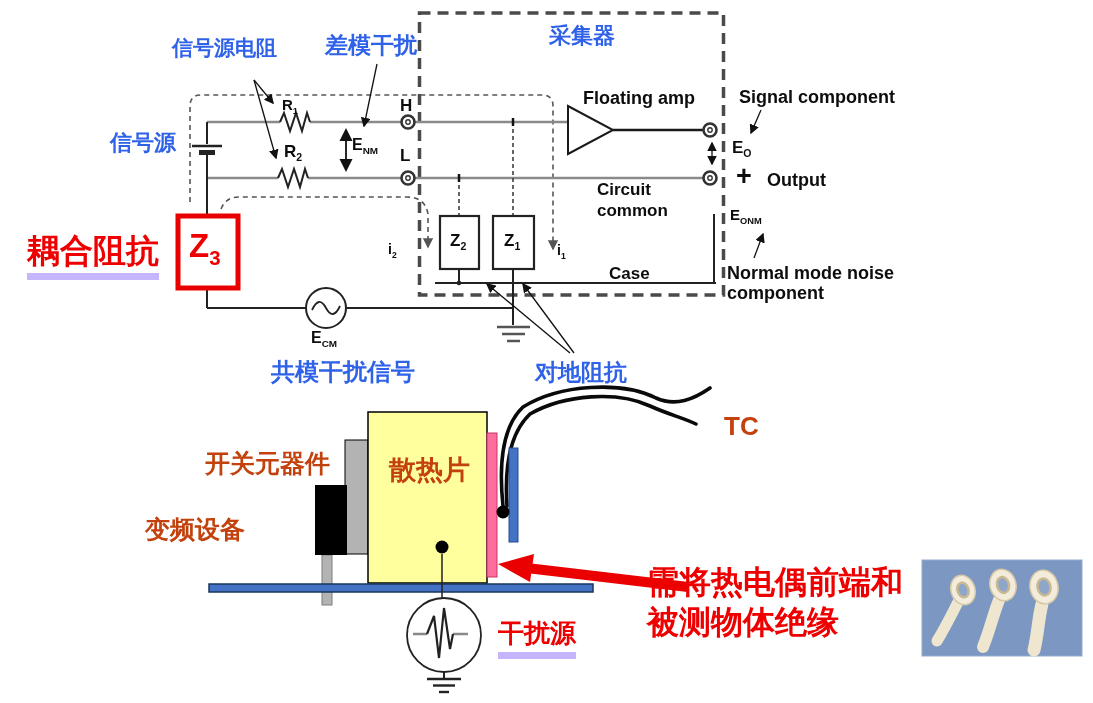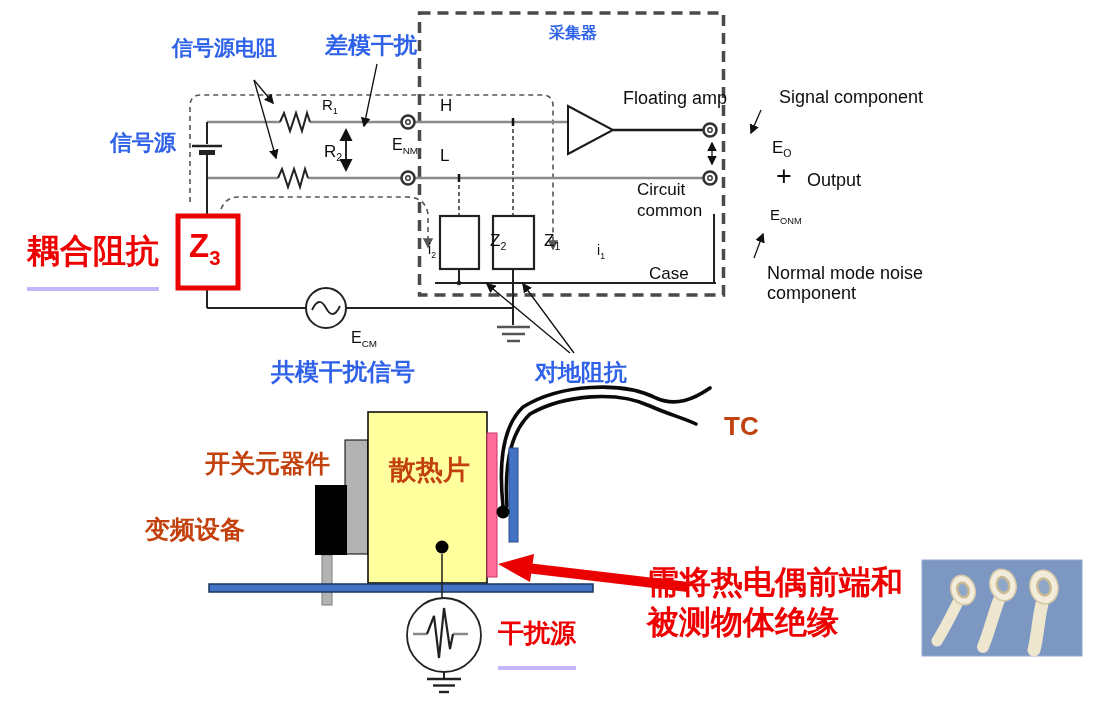--- a/index.html
+++ b/index.html
@@ -3,22 +3,22 @@
 <meta charset="utf-8">
 <style>
   html,body{margin:0;padding:0;background:#fff;}
   #stage{position:relative;width:1093px;height:703px;background:#fff;overflow:hidden;
          font-family:"Liberation Sans","DejaVu Sans",sans-serif;}
   #stage svg{position:absolute;left:0;top:0;}
   .lbl{position:absolute;white-space:nowrap;line-height:1;}
   .blue{color:#2f62e8;font-weight:700;}
   .navy{color:#c2410c;font-weight:600;}
   .redb{color:#ee0000;font-weight:bold;}
-  .en{color:#0d0d0d;font-weight:normal;letter-spacing:0;margin-left:40px;}
-  .uline{border-bottom:4px solid #c4b5fd;padding-bottom:20px;}
+  .en{color:#0d0d0d;font-weight:bold;letter-spacing:0;}
+  .uline{border-bottom:7px solid #c4b5fd;padding-bottom:6px;}
   sub{font-size:62%;line-height:0;}
 </style>
 </head>
 <body>
 
 <div id="stage">
 
 <svg width="1093" height="703" viewBox="0 0 1093 703">
   <defs>
     <marker id="ah" viewBox="0 0 10 10" refX="8.5" refY="5" markerWidth="7.5" markerHeight="7.5" orient="auto-start-reverse">
@@ -164,21 +164,21 @@
       <ellipse cx="1003" cy="585" rx="6" ry="8" fill="#8ea6c8" stroke="#c9b894" stroke-width="2.5" transform="rotate(-15 1003 585)"></ellipse>
       <path d="M1042,604 C1038,620 1038,634 1034,650" stroke="#efe6d0" stroke-width="13"></path>
       <ellipse cx="1044" cy="587" rx="14" ry="17" fill="#f3ecda" stroke="#d6c7a6" stroke-width="1.5" transform="rotate(-12 1044 587)"></ellipse>
       <ellipse cx="1044" cy="587" rx="6.5" ry="8.5" fill="#8ea6c8" stroke="#c9b894" stroke-width="2.5" transform="rotate(-12 1044 587)"></ellipse>
     </g>
   </g>
 </svg>
 
 <div class="lbl blue" style="left:172px;top:37px;font-size:21px">信号源电阻</div>
 <div class="lbl blue" style="left:325px;top:34px;font-size:23px">差模干扰</div>
-<div class="lbl blue" style="left:549px;top:25px;font-size:16px">采集器</div>
+<div class="lbl blue" style="left:549px;top:25px;font-size:22px">采集器</div>
 <div class="lbl blue" style="left:110px;top:132px;font-size:22px">信号源</div>
 <div class="lbl redb uline" style="left:27px;top:234px;font-size:33px">耦合阻抗</div>
 <div class="lbl blue" style="left:271px;top:360px;font-size:24px">共模干扰信号</div>
 <div class="lbl blue" style="left:535px;top:361px;font-size:23px">对地阻抗</div>
 
 <div class="lbl en" style="left:583px;top:89px;font-size:18px">Floating amp</div>
 <div class="lbl en" style="left:739px;top:88px;font-size:18px">Signal component</div>
 <div class="lbl en" style="left:732px;top:139px;font-size:17px"><span>E</span><sub>O</sub></div>
 <div class="lbl en" style="left:736px;top:163px;font-size:27px">+</div>
 <div class="lbl en" style="left:767px;top:171px;font-size:18px">Output</div>

